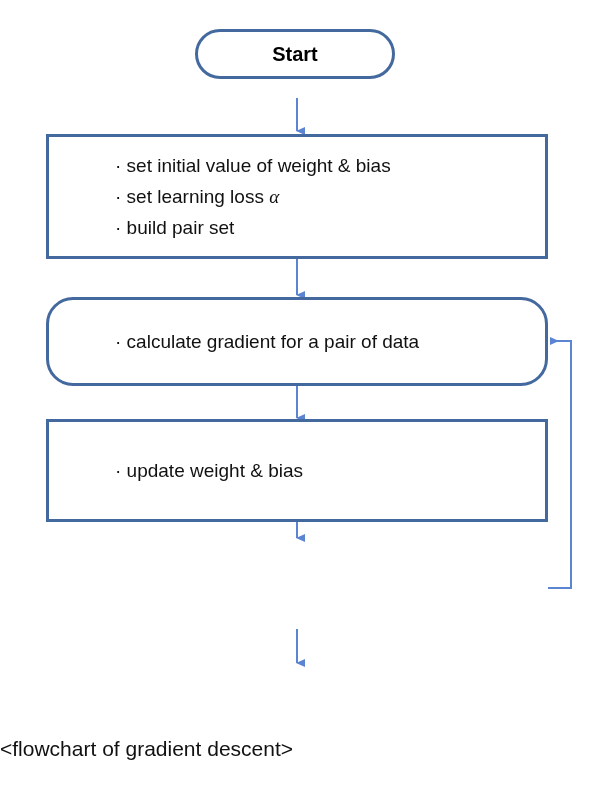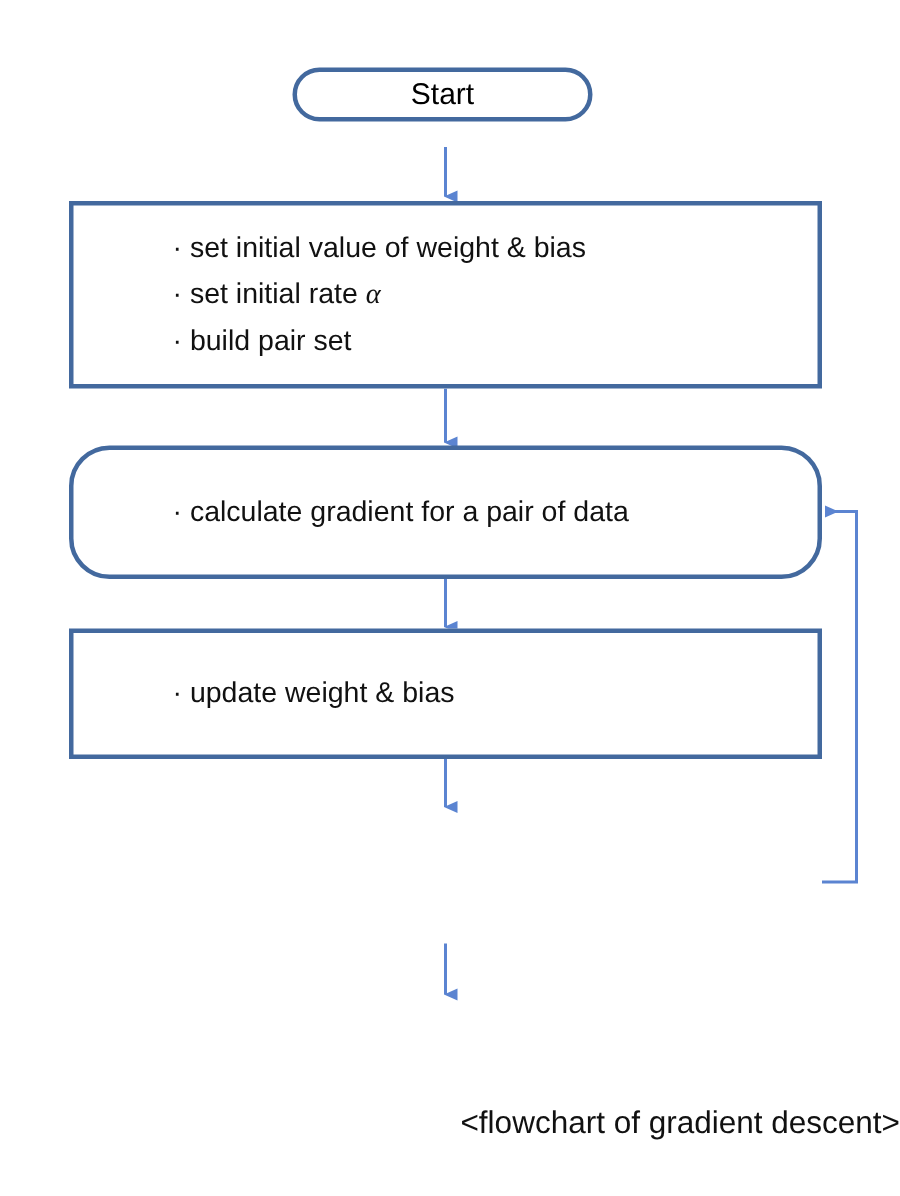--- a/index.html
+++ b/index.html
@@ -63,21 +63,21 @@
     padding: 6px 0;
   }
   .sym {
     font-family: "Liberation Serif", serif;
     font-style: italic;
   }
   .caption {
     position: absolute;
     left: 0;
     width: 600px;
-    text-align: right;
+    text-align: left;
     font-size: 21px;
     color: #111111;
   }
 </style>
 </head>
 <body>
 
 <div id="canvas">
 
   <svg class="connectors" viewBox="0 0 600 797" xmlns="http://www.w3.org/2000/svg">
@@ -96,35 +96,35 @@
 
     <line x1="297" y1="386" x2="297" y2="418" stroke="#5B84D1" stroke-width="2" marker-end="url(#arrow-down)"></line>
 
     <line x1="297" y1="506" x2="297" y2="538" stroke="#5B84D1" stroke-width="2" marker-end="url(#arrow-down)"></line>
 
     <line x1="297" y1="629" x2="297" y2="663" stroke="#5B84D1" stroke-width="2" marker-end="url(#arrow-down)"></line>
 
     <path d="M548,588 L571,588 L571,341 L551,341" fill="none" stroke="#5B84D1" stroke-width="2" marker-end="url(#arrow-left)"></path>
   </svg>
 
-  <div class="node terminal" style="left:195px; top:45px; width:200px; height:36px;">
+  <div class="node terminal" style="left:195px; top:29px; width:200px; height:50px;font-weight:bold;">
     <span class="label">Start</span>
   </div>
 
   <div class="node process multi" style="left:46px; top:134px; width:502px; height:125px;">
     <div class="line">· set initial value of weight &amp; bias</div>
-    <div class="line"><span>· set initial rate </span><span class="sym">α</span></div>
+    <div class="line"><span>· set learning loss </span><span class="sym">α</span></div>
     <div class="line">· build pair set</div>
   </div>
 
   <div class="node process" style="left:46px; top:297px; width:502px; height:89px;border-radius:27px;">
     <div class="line">· calculate gradient for a pair of data</div>
   </div>
 
-  <div class="node process" style="left:46px; top:419px; width:502px; height:87px;">
+  <div class="node process" style="left:46px; top:419px; width:502px; height:103px;">
     <div class="line">· update weight &amp; bias</div>
   </div>
 
 
 
   <div class="caption" style="top:737px;">&lt;flowchart of gradient descent&gt;</div>
 
 </div>
 
 </body></html>

